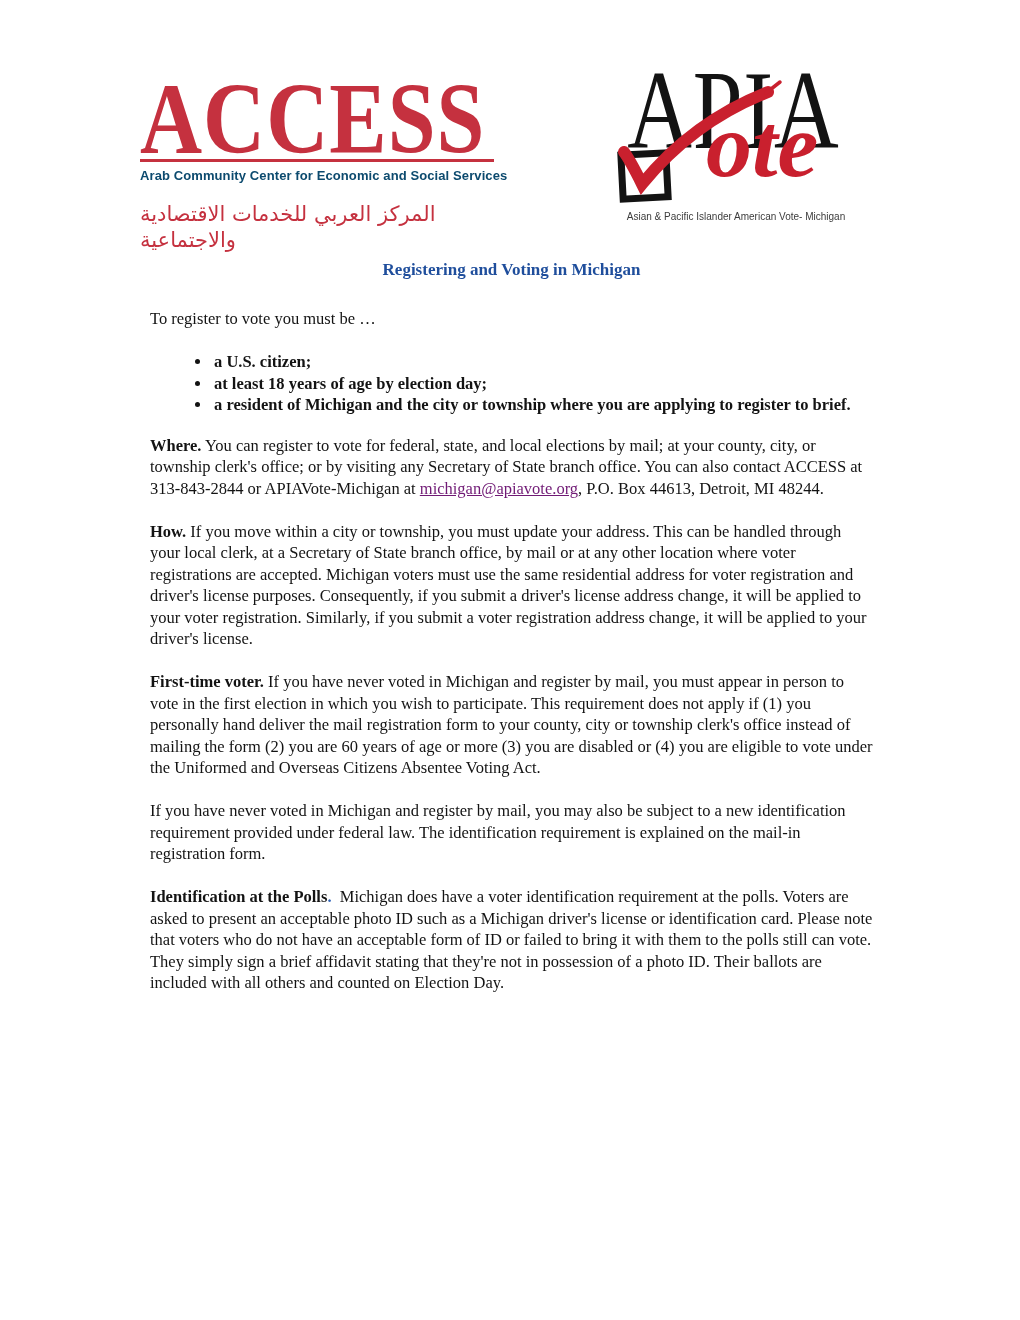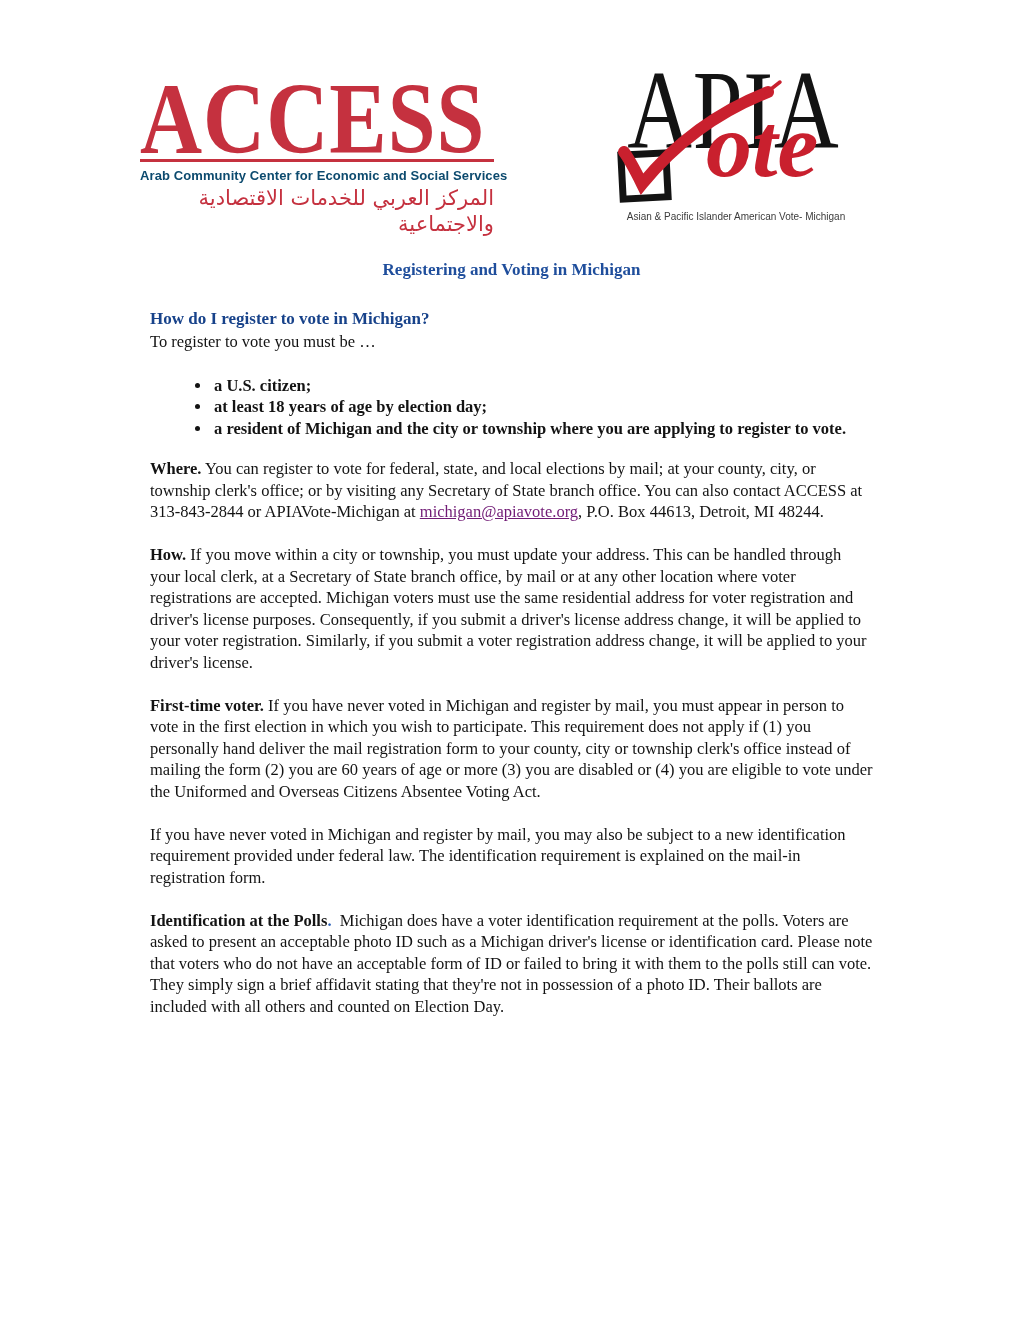--- a/index.html
+++ b/index.html
@@ -47,23 +47,23 @@
   .access-tagline {
     margin-top: 6px;
     font-family: "Liberation Sans", sans-serif;
     font-weight: bold;
     font-size: 13px;
     letter-spacing: 0.1px;
     color: #0c4a6e;
     white-space: nowrap;
   }
   .access-arabic {
-    margin-top: 2px;
+    margin-top: 18px;
     direction: rtl;
-    text-align: right;
+    text-align: left;
     font-family: "DejaVu Sans", sans-serif;
     font-size: 21px;
     color: #C5313F;
     line-height: 26px;
   }
 
   .apia-logo {
     position: absolute;
     left: 616px;
     top: 72px;
@@ -147,28 +147,27 @@
       </svg>
       <div class="apia-caption">Asian &amp; Pacific Islander American Vote- Michigan</div>
     </div>
 
   </div>
 
   <div class="content">
 
     <p class="doc-title">Registering and Voting in Michigan</p>
 
-    <p class="section-heading">How do I register to vote in Michigan?</p>
 
     <p class="intro">To register to vote you must be …</p>
 
     <ul class="req-list">
       <li>a U.S. citizen;</li>
       <li>at least 18 years of age by election day;</li>
-      <li>a resident of Michigan and the city or township where you are applying to register to vote.</li>
+      <li>a resident of Michigan and the city or township where you are applying to register to brief.</li>
     </ul>
 
     <p class="para"><b>Where.</b> <span>You can register to vote for federal, state, and local elections by mail; at your county, city, or township clerk's office; or by visiting any Secretary of State branch office.  You can also contact ACCESS at 313-843-2844 or APIAVote-Michigan at </span><a class="email-link" href="#">michigan@apiavote.org</a><span>, P.O. Box 44613, Detroit, MI 48244.</span></p>
 
 
     <p class="para"><b>How.</b> <span>If you move within a city or township, you must update your address. This can be handled through your local clerk, at a Secretary of State branch office, by mail or at any other location where voter registrations are accepted. Michigan voters must use the same residential address for voter registration and driver's license purposes. Consequently, if you submit a driver's license address change, it will be applied to your voter registration. Similarly, if you submit a voter registration address change, it will be applied to your driver's license.</span></p>
 
     <p class="para"><b>First-time voter.</b> <span>If you have never voted in Michigan and register by mail, you must appear in person to vote in the first election in which you wish to participate. This requirement does not apply if (1) you personally hand deliver the mail registration form to your county, city or township clerk's office instead of mailing the form (2) you are 60 years of age or more (3) you are disabled or (4) you are eligible to vote under the Uniformed and Overseas Citizens Absentee Voting Act.</span></p>
 
     <p class="para"><span>If you have never voted in Michigan and register by mail, you may also be subject to a new identification requirement provided under federal law. The identification requirement is explained on the mail-in registration form.</span></p>

